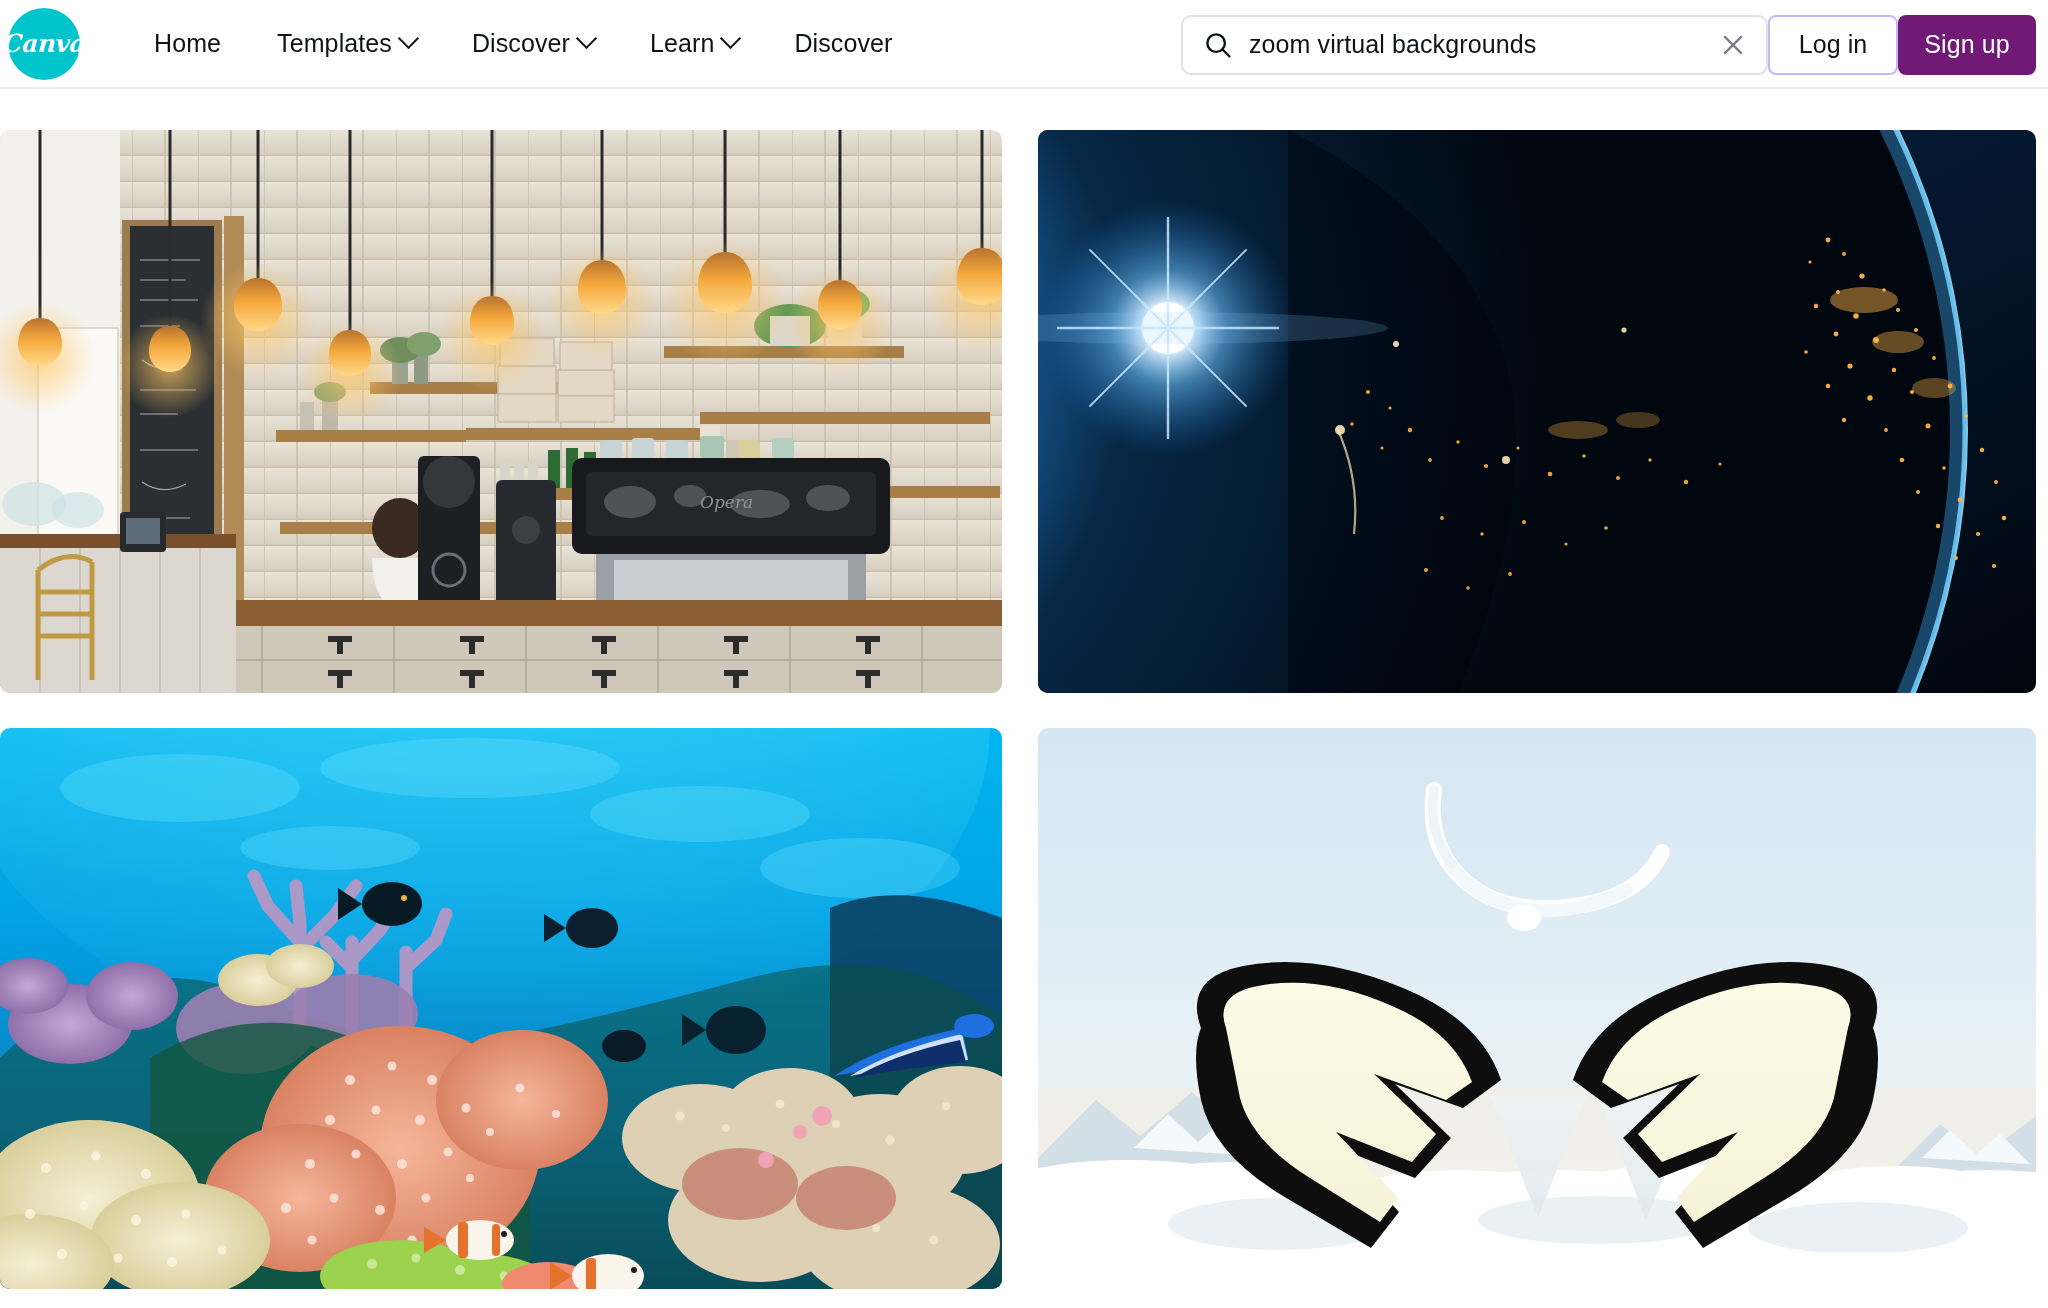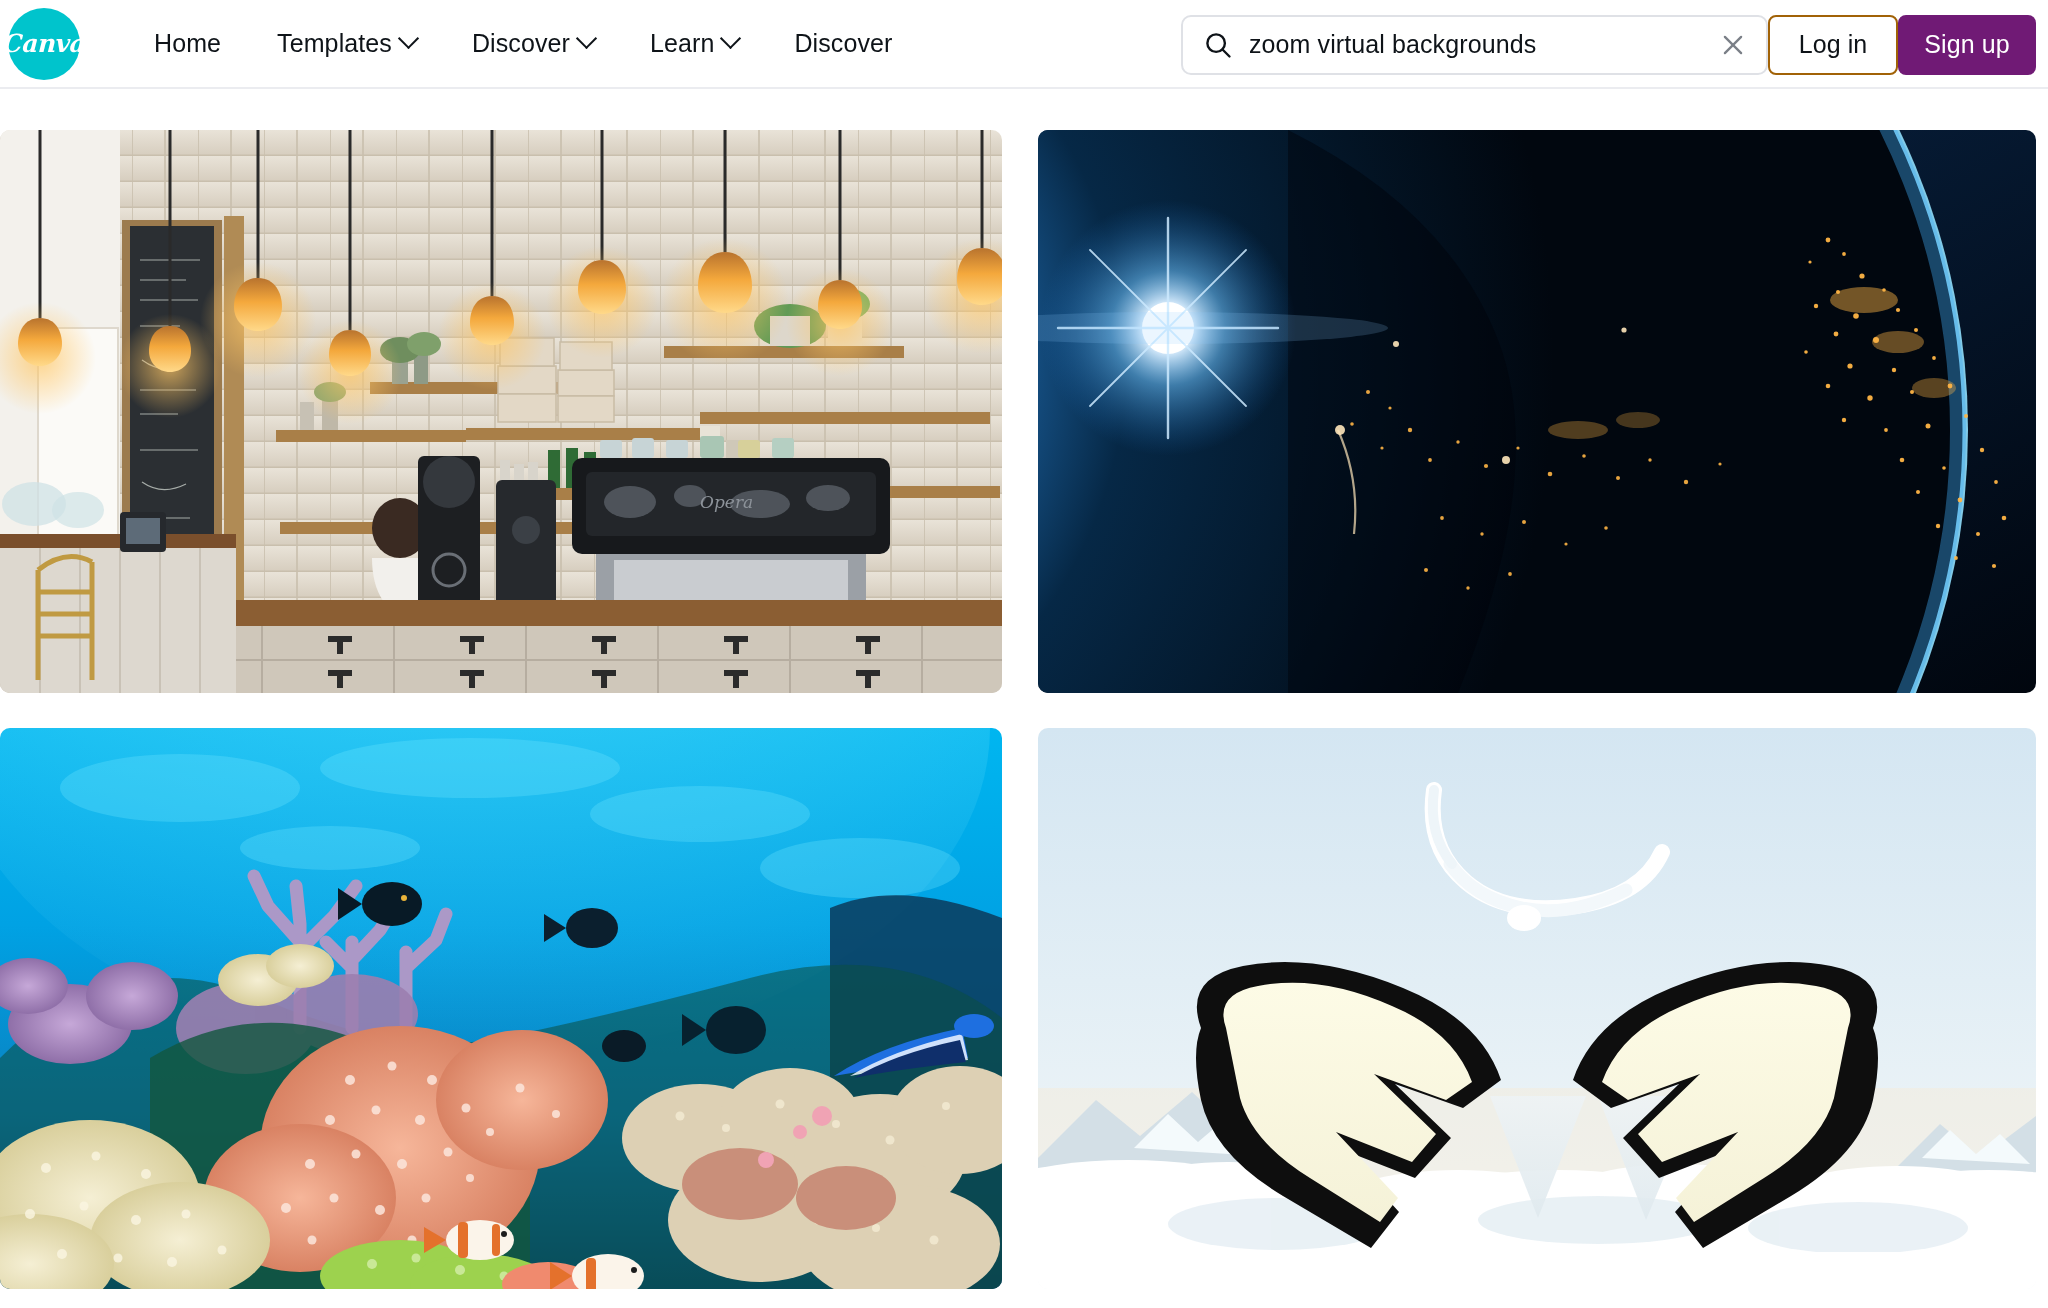--- a/index.html
+++ b/index.html
@@ -110,21 +110,21 @@
     border-radius: 8px;
     display: flex;
     align-items: center;
     justify-content: center;
     cursor: pointer;
     white-space: nowrap;
     letter-spacing: 0.1px;
   }
   .btn-login {
     width: 130px; height: 60px;
-    border: 2px solid #a16207;
+    border: 2px solid #c4b5fd;
     background: #fff;
     color: #0e1318;
   }
   .btn-signup {
     width: 138px; height: 60px;
     background: #701a75;
     color: #ffffff;
     border: none;
   }
 

